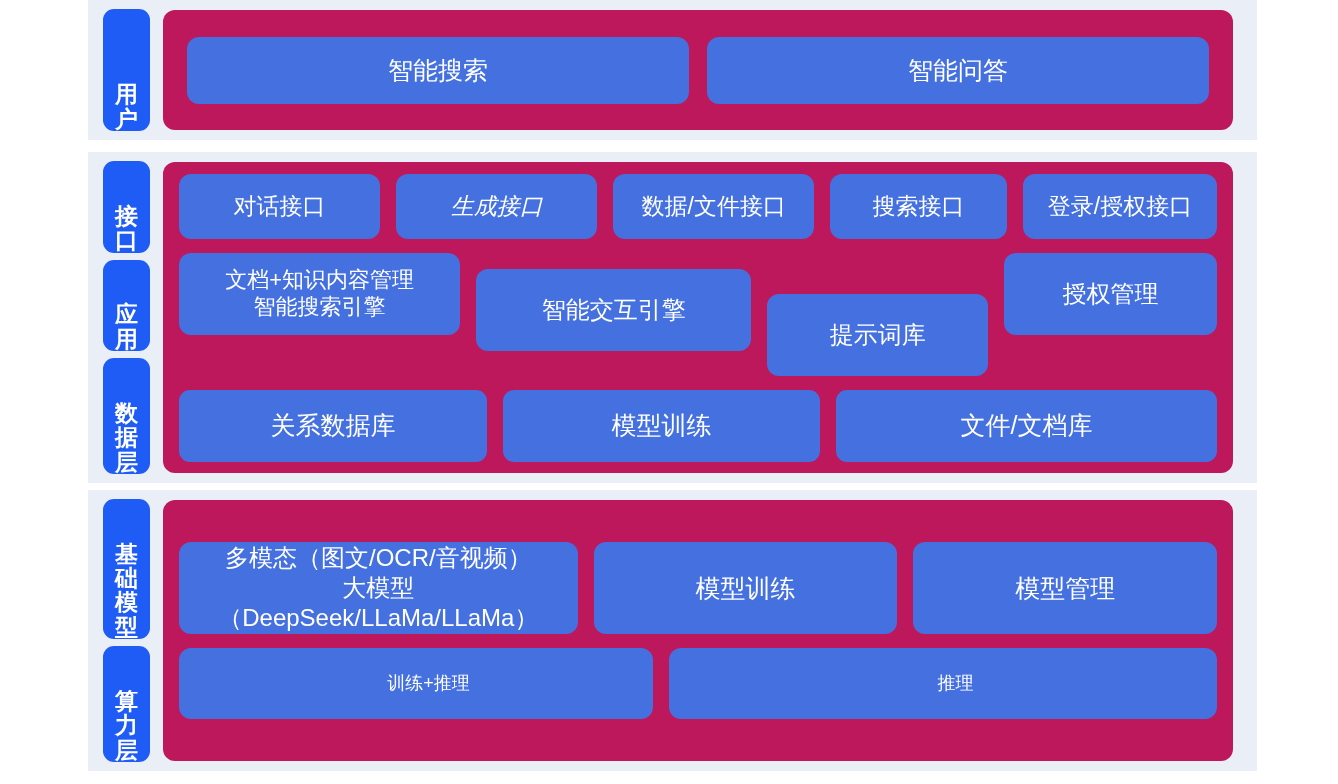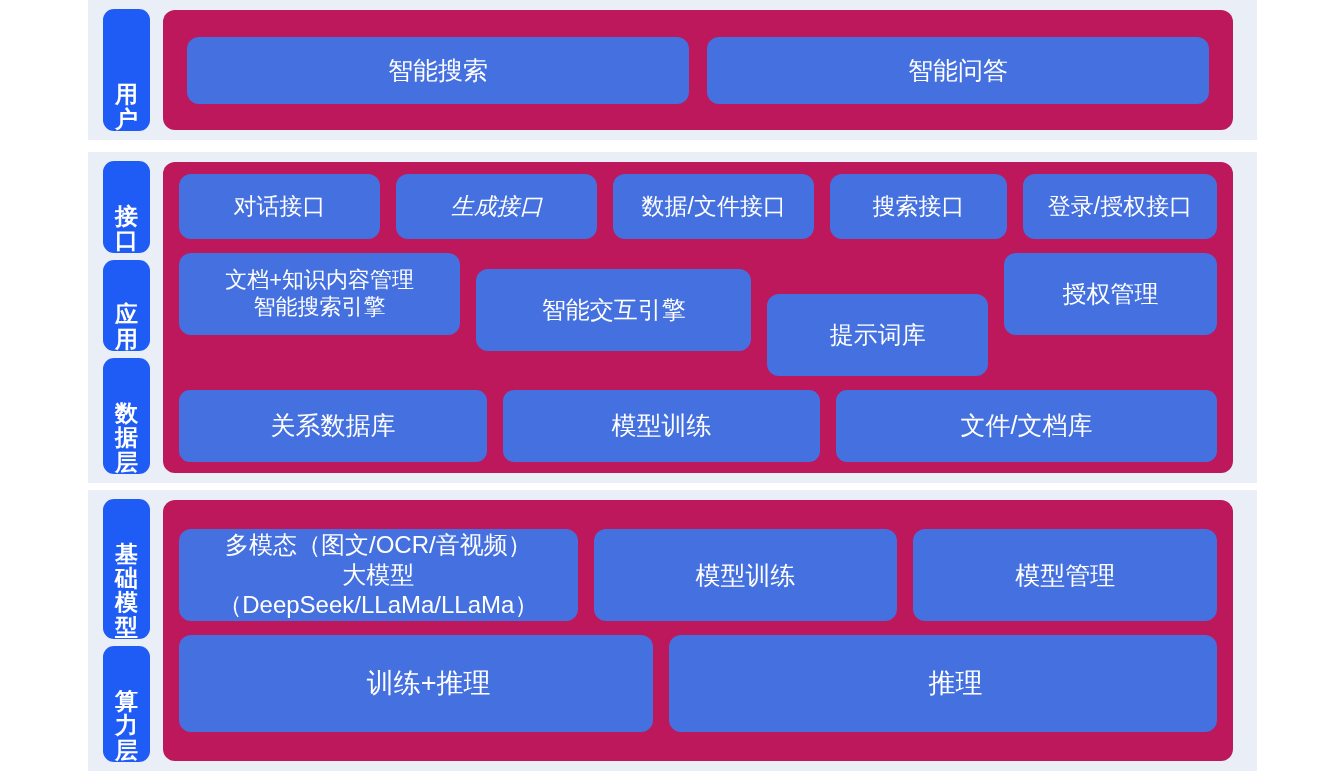--- a/index.html
+++ b/index.html
@@ -123,21 +123,21 @@
   .row-data .box:nth-child(1) { flex: 1 1 0; }
   .row-data .box:nth-child(2) { flex: 1.03 1 0; }
   .row-data .box:nth-child(3) { flex: 1.25 1 0; }
 
   
   .row-model .box { height: 92px; font-size: 25px; }
   .row-model .box:nth-child(1) { flex: 1.33 1 0; font-size: 24px; line-height: 1.26; }
   .row-model .box:nth-child(2) { flex: 1 1 0; }
   .row-model .box:nth-child(3) { flex: 1 1 0; }
 
-  .row-compute .box { height: 97px; font-size: 27px; padding-left: 33px; }
+  .row-compute .box { height: 71px; font-size: 18px; padding-left: 33px; }
   .row-compute .box:nth-child(1) { flex: 1 1 0; }
   .row-compute .box:nth-child(2) { flex: 1.17 1 0; }
 </style>
 </head>
 <body>
 
 <div id="diagram">
 
   <div class="section section-user">
     <div class="rail">

